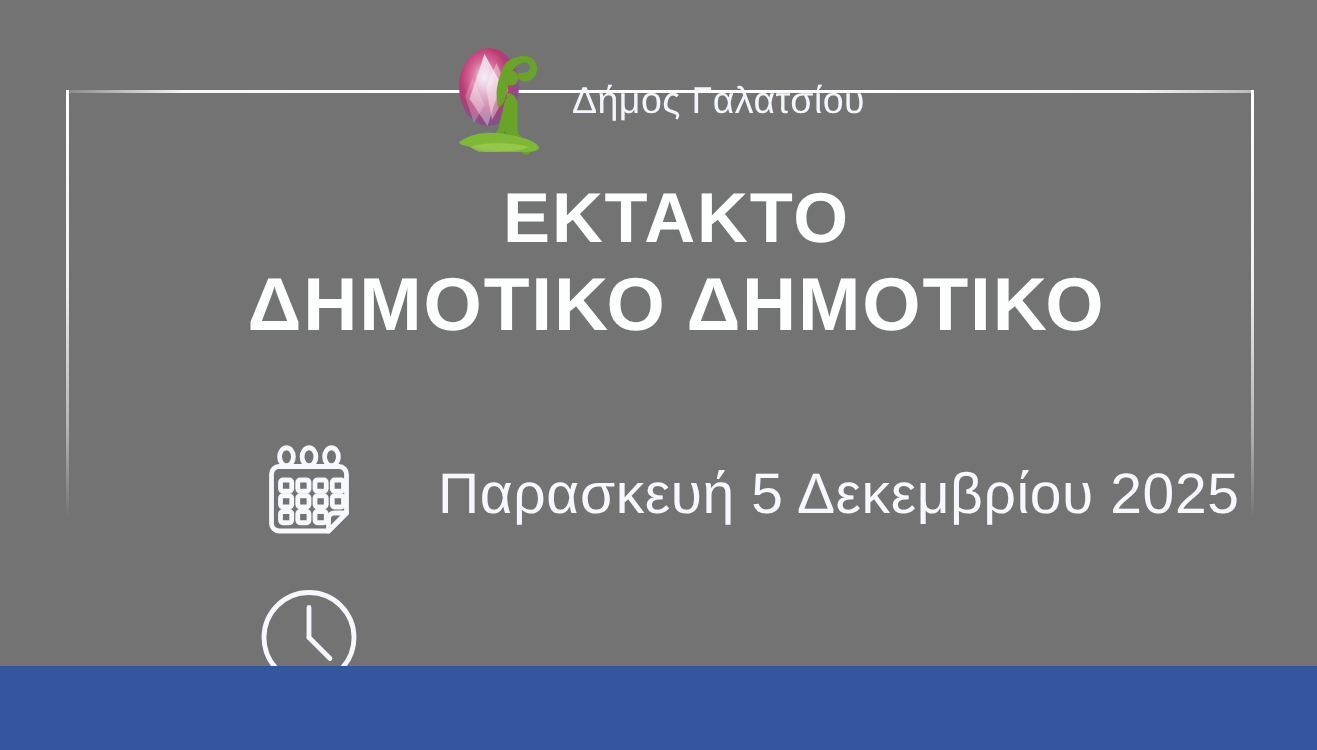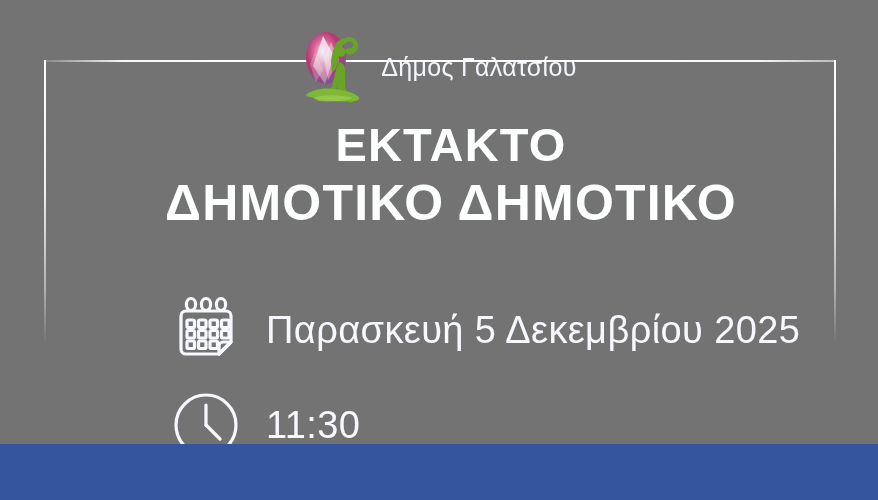--- a/index.html
+++ b/index.html
@@ -104,21 +104,21 @@
   
   .details {
     position: absolute;
     left: 170px;
     top: 282px;
     width: 700px;
   }
   .detail-row {
     display: flex;
     align-items: center;
-    gap: 24px;
+    gap: 50px;
     height: 95px;
   }
   .detail-icon {
     flex: 0 0 auto;
     width: 72px;
     height: 72px;
     display: flex;
     align-items: center;
     justify-content: center;
   }
@@ -217,21 +217,20 @@
     </div>
 
     <div class="detail-row">
       <span class="detail-icon">
         <svg width="66" height="66" viewBox="0 0 66 66" fill="none" stroke="#f6f8fd" stroke-width="3.2" stroke-linecap="round" stroke-linejoin="round" xmlns="http://www.w3.org/2000/svg" aria-hidden="true">
           <circle cx="33" cy="33" r="30"></circle>
           <path d="M33 33 V13"></path>
           <path d="M33 33 L47 47"></path>
         </svg>
       </span>
-      <span class="detail-text">11:30</span>
     </div>
 
     <div class="detail-row cut">
       <span class="detail-icon">
         <svg width="66" height="66" viewBox="0 0 66 66" fill="none" stroke="#f6f8fd" stroke-width="3.2" stroke-linecap="round" stroke-linejoin="round" xmlns="http://www.w3.org/2000/svg" aria-hidden="true">
           <circle cx="33" cy="33" r="30"></circle>
         </svg>
       </span>
       <span class="detail-text"></span>
     </div>

